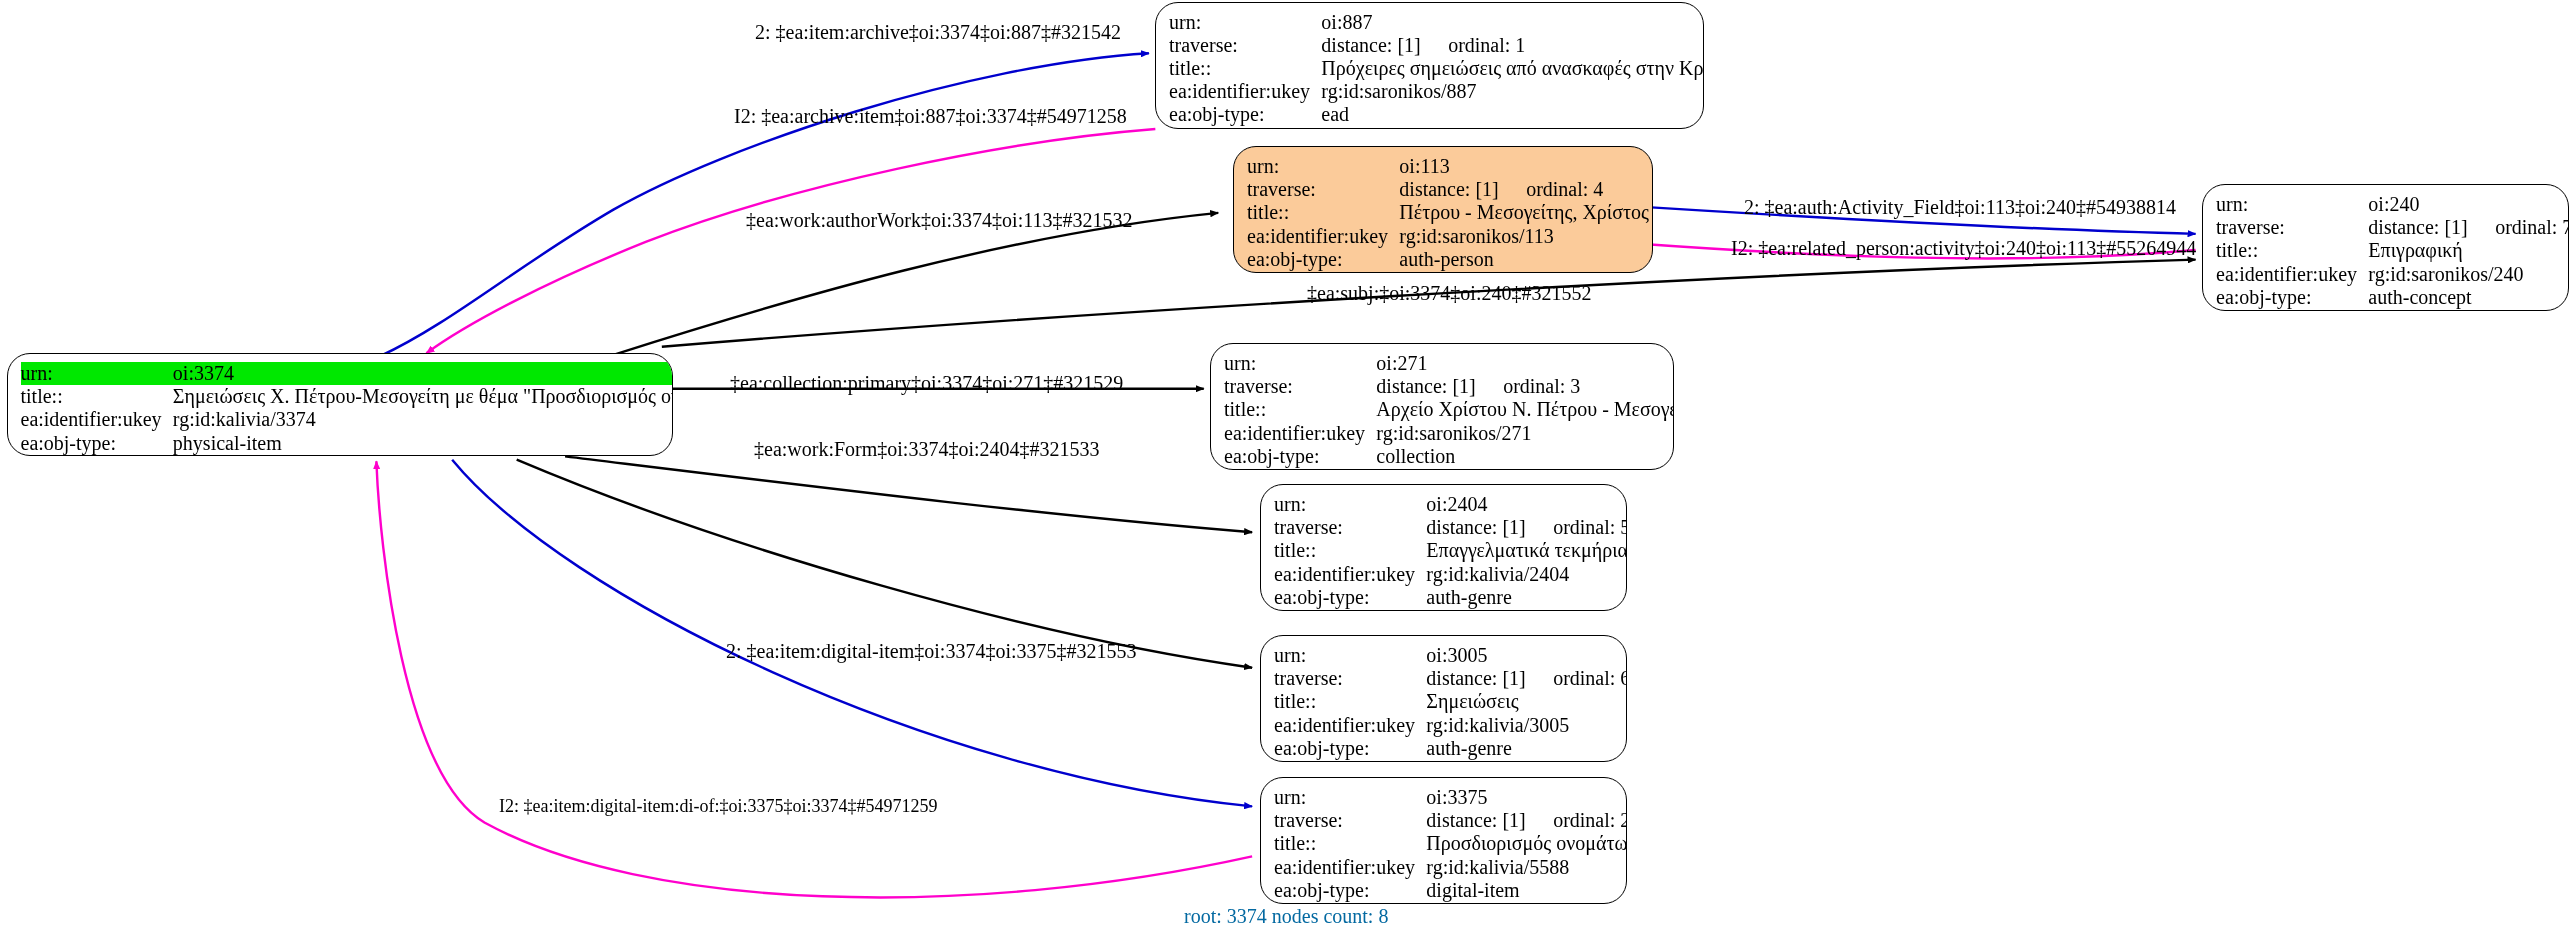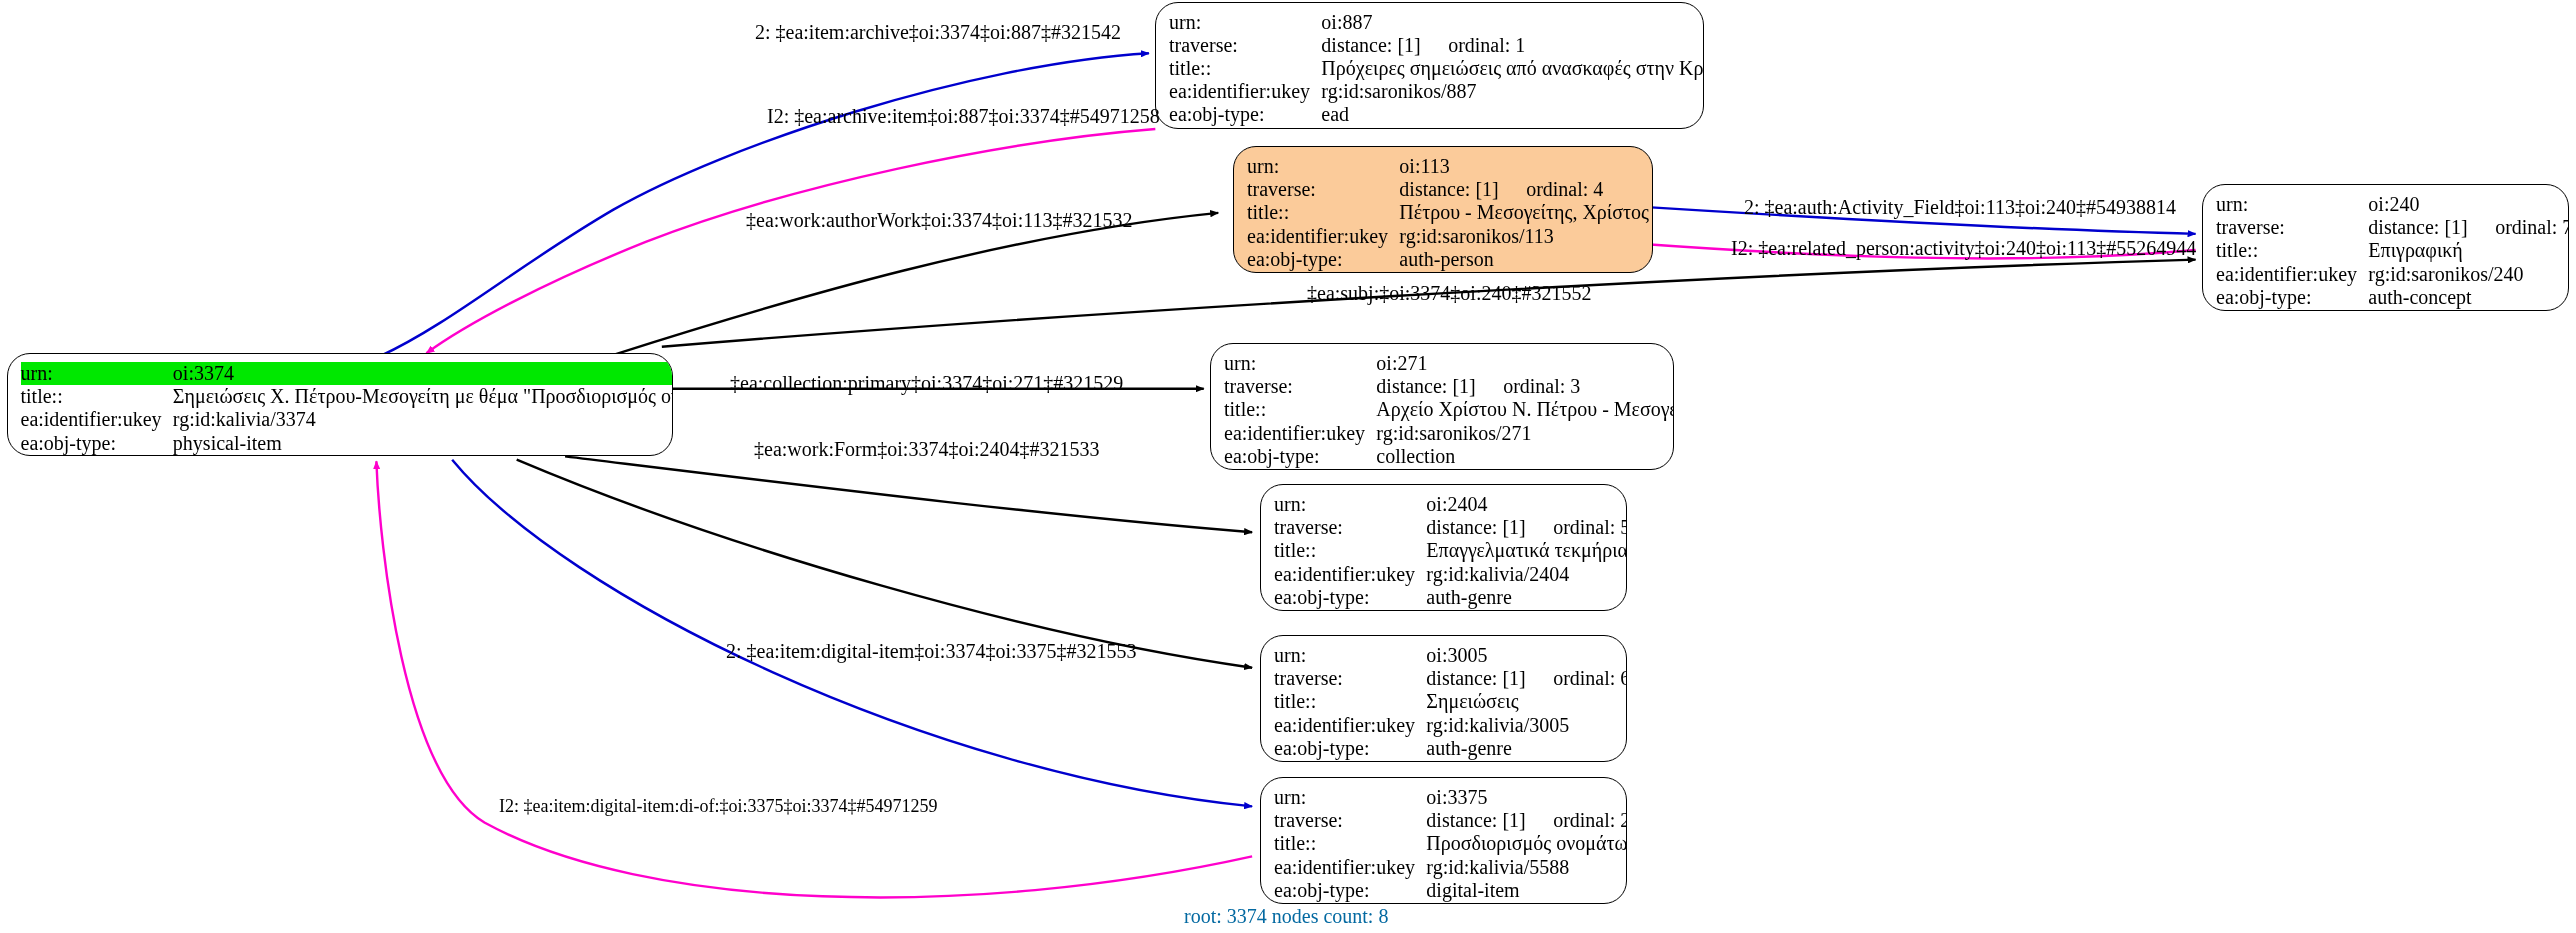--- a/index.html
+++ b/index.html
@@ -345,21 +345,21 @@
       <tr>
         <td class="key">ea:obj-type:</td>
         <td class="val">digital-item</td>
       </tr>
     </tbody>
       </table>
   </div>
 
   <div class="edge-label" style="left:755px; top:21px;">2: ‡ea:item:archive‡oi:3374‡oi:887‡#321542</div>
 
-  <div class="edge-label" style="left:767px; top:105px;">I2: ‡ea:archive:item‡oi:887‡oi:3374‡#54971258</div>
+  <div class="edge-label" style="left:734px; top:105px;">I2: ‡ea:archive:item‡oi:887‡oi:3374‡#54971258</div>
 
   <div class="edge-label" style="left:746px; top:209px;">‡ea:work:authorWork‡oi:3374‡oi:113‡#321532</div>
 
   <div class="edge-label" style="left:1744px; top:196px;">2: ‡ea:auth:Activity_Field‡oi:113‡oi:240‡#54938814</div>
 
   <div class="edge-label" style="left:1731px; top:237px;">I2: ‡ea:related_person:activity‡oi:240‡oi:113‡#55264944</div>
 
   <div class="edge-label" style="left:1307px; top:282px;text-align:right;">‡ea:subj:‡oi:3374‡oi:240‡#321552</div>
 
   <div class="edge-label" style="left:730px; top:372px;">‡ea:collection:primary‡oi:3374‡oi:271‡#321529</div>

